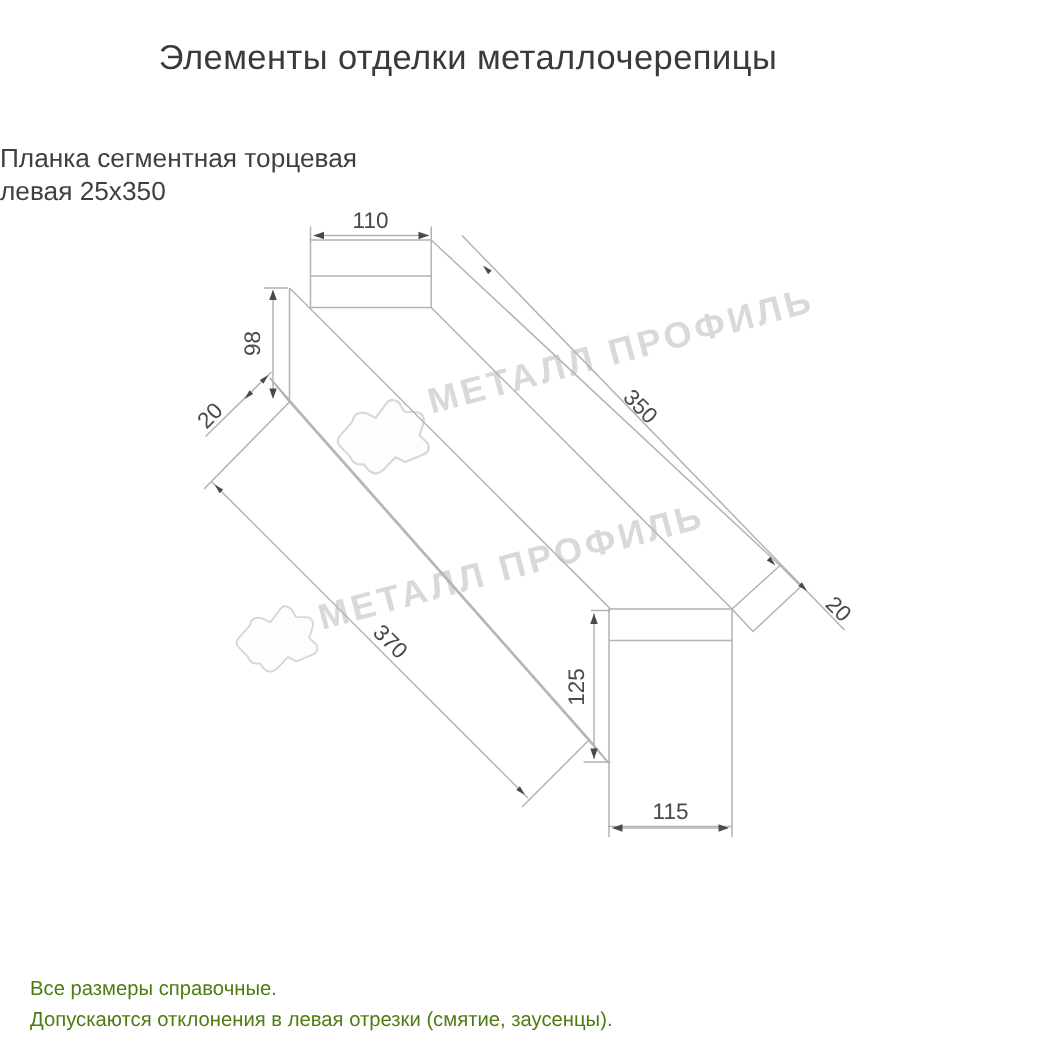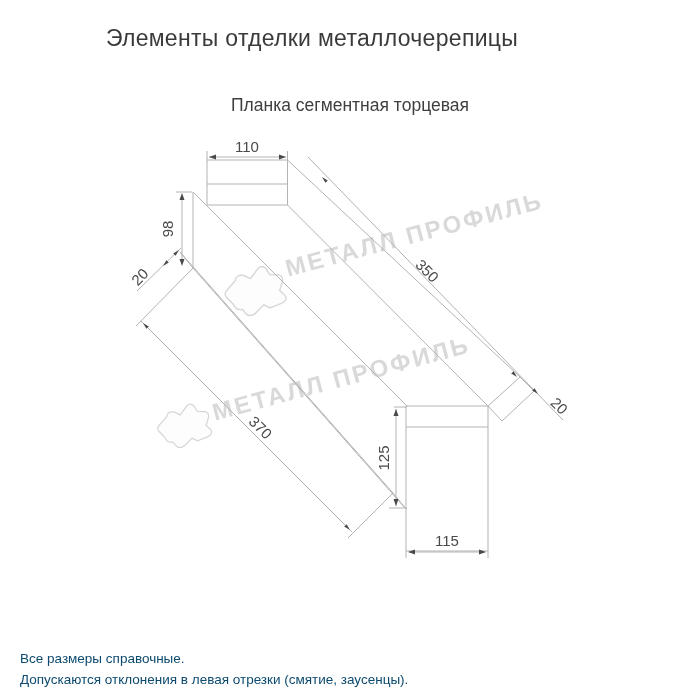--- a/index.html
+++ b/index.html
@@ -5,32 +5,32 @@
   html,body{margin:0;padding:0;background:#ffffff;}
   .stage{
     position:relative;width:700px;height:700px;background:#ffffff;overflow:hidden;
     font-family:"Liberation Sans", sans-serif;
   }
   .page-title{
     position:absolute;left:0;top:25px;width:624px;text-align:center;
     font-size:23px;font-weight:400;color:#3a3a3a;letter-spacing:0.3px;
   }
   .product-name{
-    position:absolute;left:0;top:94px;width:700px;text-align:center;
+    position:absolute;left:0;top:94px;width:700px;text-align:left;
     font-size:17.5px;color:#3f3f3f;line-height:22px;
   }
   .wm-text{
     position:absolute;white-space:nowrap;font-weight:bold;font-size:24px;
     letter-spacing:2.5px;color:#d9d9d9;transform:rotate(-15deg);
     transform-origin:0 50%;
   }
   .wm-logo{position:absolute;transform:rotate(-12deg);}
   .drawing-svg{position:absolute;left:0;top:0;}
   .footer{
-    position:absolute;left:20px;top:648px;font-size:13.5px;color:#0c4a6e;
+    position:absolute;left:20px;top:648px;font-size:13.5px;color:#4d7c0f;
     line-height:21px;
   }
   .dim-label{font-size:15px;fill:#4a4a4a;}
 </style>
 </head>
 <body>
 
 <div class="stage">
 
   <svg class="wm-logo" style="left:222px;top:264px;" width="70" height="60" viewBox="0 0 64 52">
@@ -113,20 +113,21 @@
       <text class="dim-label" x="256" y="431" transform="rotate(45 256 432)">370</text>
       <text class="dim-label" x="384" y="463" transform="rotate(-90 384 458)">125</text>
       <text class="dim-label" x="447" y="546">115</text>
     </g>
   </svg>
 
   <div class="page-title">Элементы отделки металлочерепицы</div>
 
   <div class="product-name">
     <div>Планка сегментная торцевая</div>
+    <div>левая 25х350</div>
   </div>
 
   <div class="footer">
     <div>Все размеры справочные.</div>
     <div>Допускаются отклонения в левая отрезки (смятие, заусенцы).</div>
   </div>
 
 </div>
 
 </body></html>

